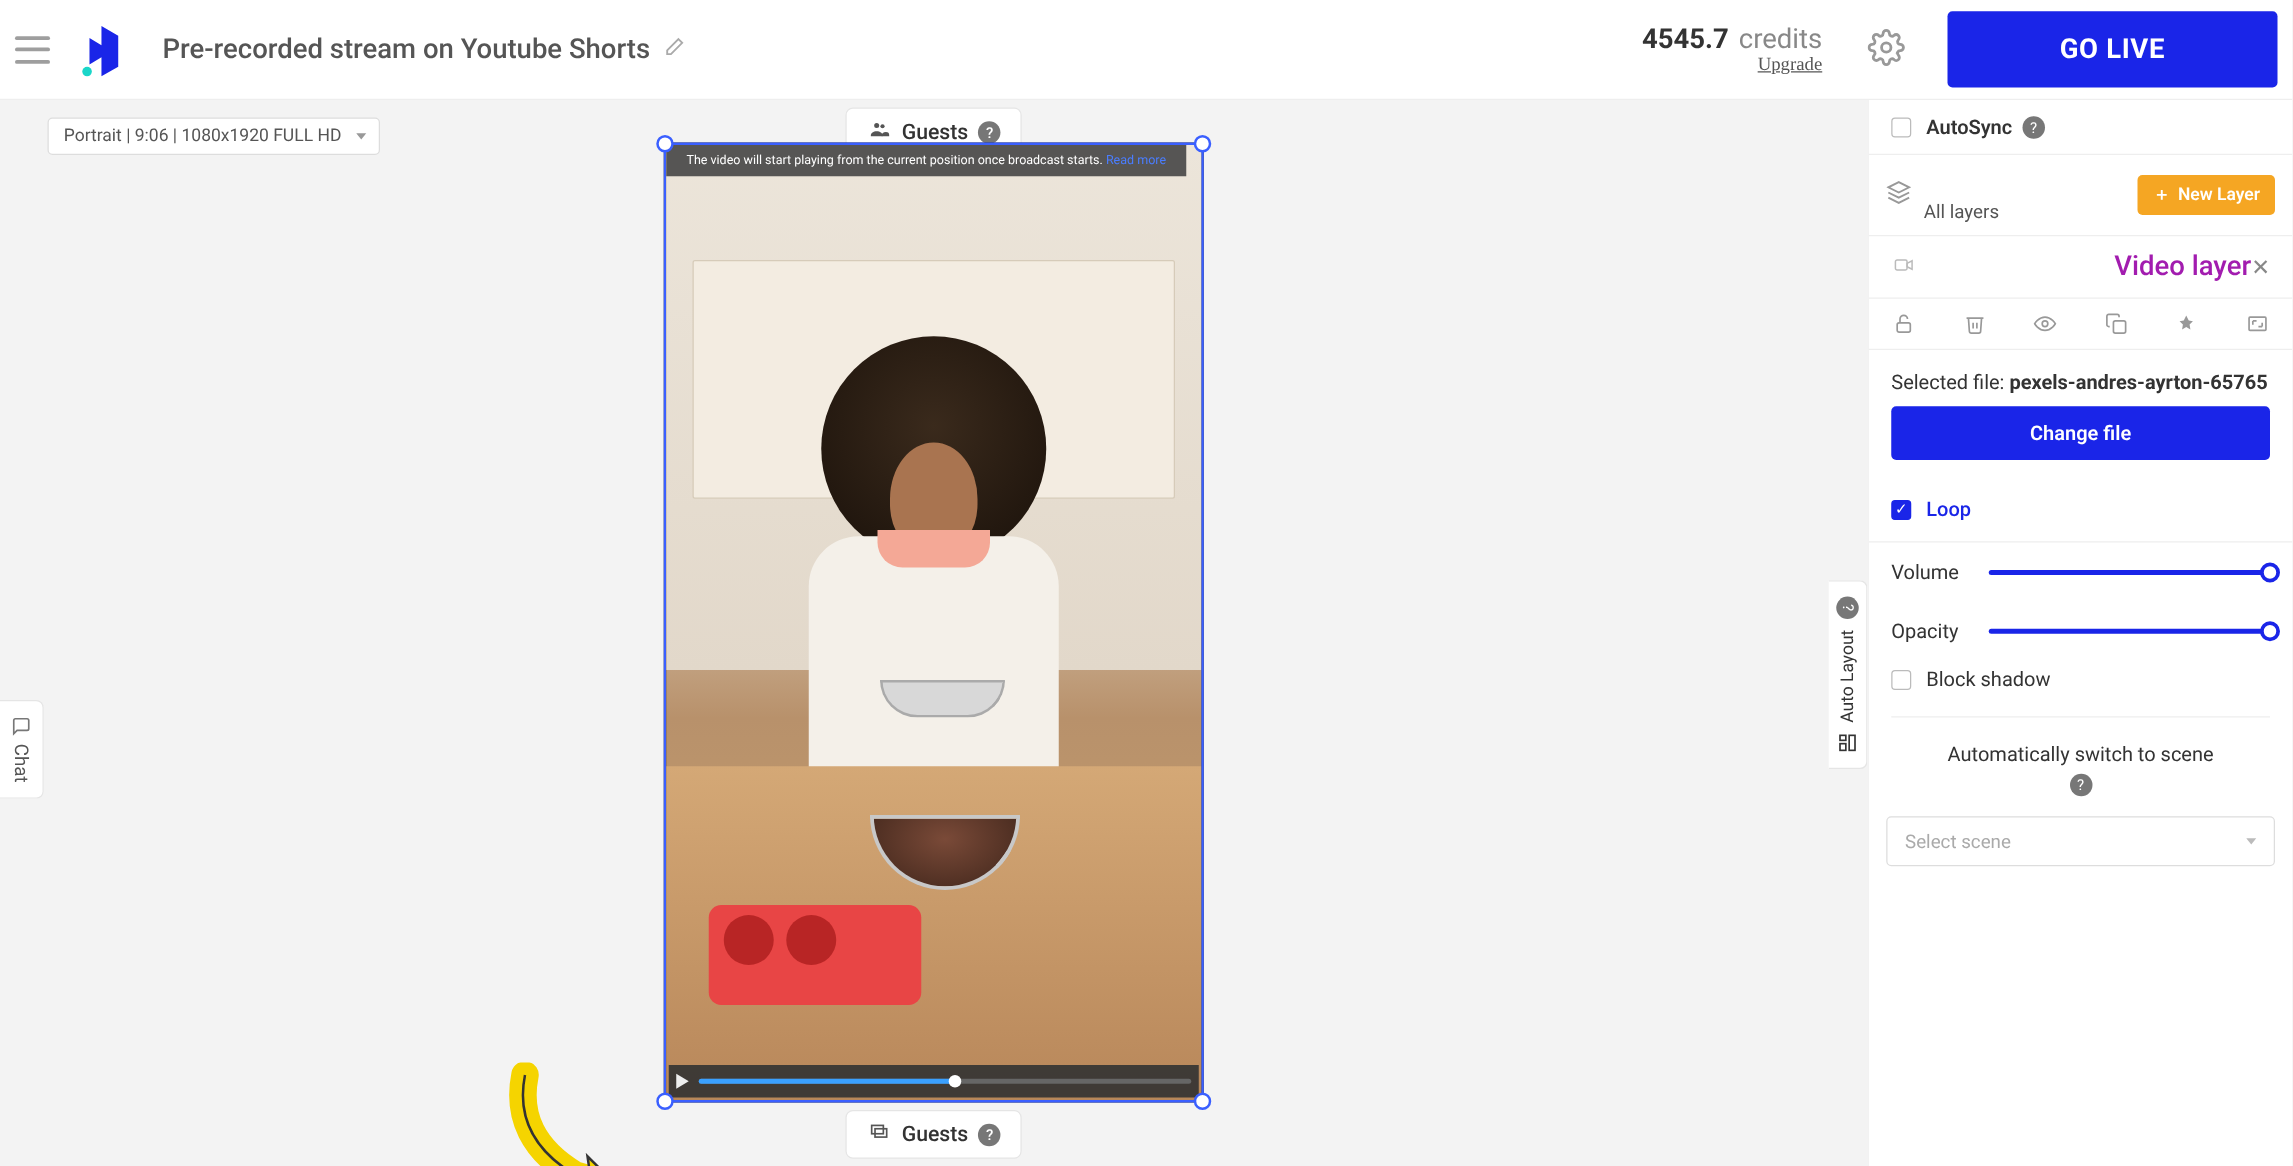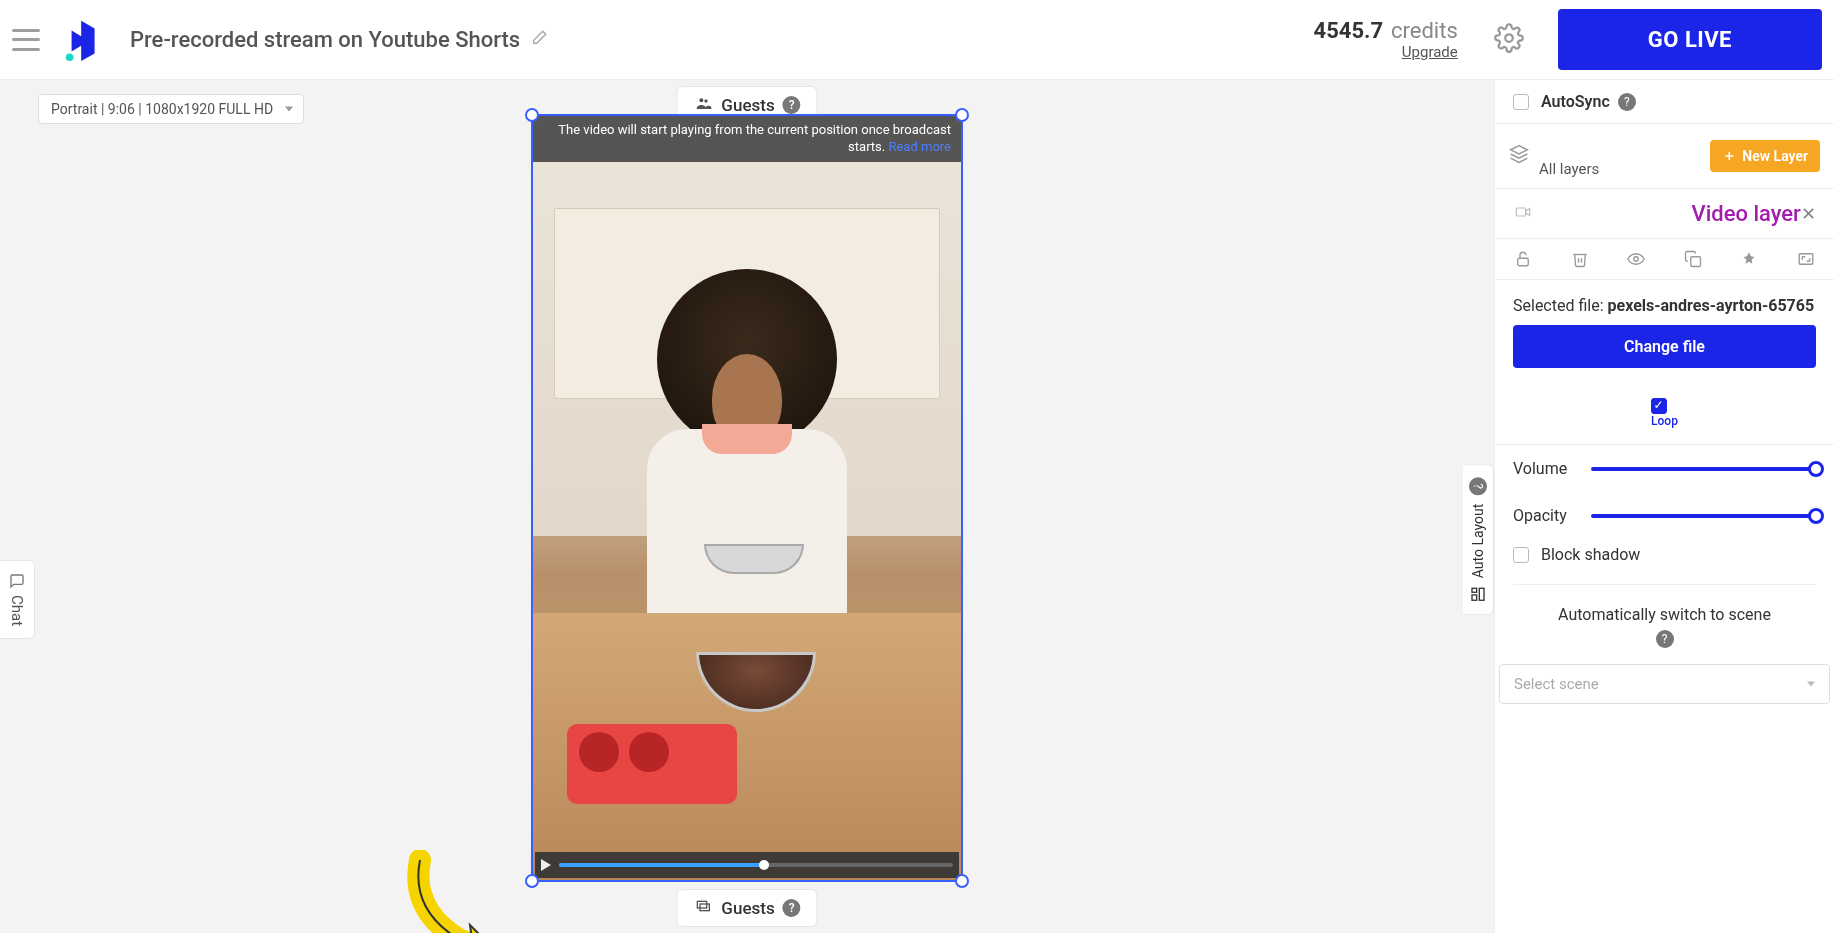--- a/index.html
+++ b/index.html
@@ -11,42 +11,42 @@
 .hamburger span { display: block; height: 3px; background: #9e9e9e; border-radius: 2px; }
 .logo { width: 46px; height: 46px; margin-right: 22px; position: relative; }
 .logo svg { width: 100%; height: 100%; }
 .title { font-size: 22px; color: #555; font-weight: 500; flex: 0 0 auto; margin-right: 10px; }
 .edit-icon { color: #aaa; cursor: pointer; }
 .spacer { flex: 1; }
 .credits { text-align: right; margin-right: 36px; }
 .credits-row { display: flex; align-items: baseline; gap: 8px; justify-content: flex-end; }
 .credits-amount { font-size: 22px; font-weight: 700; color: #333; }
 .credits-label { font-size: 22px; color: #888; font-weight: 400; }
-.credits-upgrade { font-size: 15px; color: #555; text-decoration: underline; cursor: pointer; display: block; text-align: right; }
+.credits-upgrade { font-size: 15px; color: #555; text-decoration: underline; cursor: pointer; display: block; text-align: right; font-family: Liberation Serif, serif; }
 .gear { color: #999; cursor: pointer; margin-right: 34px; }
 .go-live { background: #1a25e8; color: #fff; border: none; font-size: 22px; font-weight: 700; padding: 18px 90px; border-radius: 4px; cursor: pointer; letter-spacing: 0.5px; }
 
 
 .canvas-area { position: absolute; top: 80px; left: 0; right: 340px; bottom: 0; }
 .format-selector { position: absolute; top: 14px; left: 38px; background: #fff; border: 1px solid #ddd; border-radius: 4px; padding: 6px 30px 6px 12px; font-size: 14px; color: #555; cursor: pointer; }
 .format-selector::after { content: ""; position: absolute; right: 10px; top: 50%; transform: translateY(-50%); border-left: 4px solid transparent; border-right: 4px solid transparent; border-top: 5px solid #999; }
 
 .guests-tab { position: absolute; top: 6px; left: 50%; transform: translateX(-50%); background: #fff; border: 1px solid #e5e5e5; border-radius: 6px; padding: 8px 16px; display: flex; align-items: center; gap: 8px; font-size: 17px; color: #333; cursor: pointer; font-weight: 500; }
 .help-circle { width: 18px; height: 18px; border-radius: 50%; background: #777; color: #fff; font-size: 12px; display: inline-flex; align-items: center; justify-content: center; }
 
 .scenes-tab { position: absolute; bottom: 6px; left: 50%; transform: translateX(-50%); background: #fff; border: 1px solid #e5e5e5; border-radius: 6px; padding: 8px 16px; display: flex; align-items: center; gap: 8px; font-size: 17px; color: #333; cursor: pointer; font-weight: 500; }
 
 
 .video-frame { position: absolute; top: 34px; left: 50%; transform: translateX(-50%); width: 432px; height: 768px; border: 2px solid #3a5fff; background: #222; }
 .video-frame .handle { width: 14px; height: 14px; border: 2px solid #3a5fff; background: #fff; border-radius: 50%; position: absolute; }
 .handle.tl { top: -8px; left: -8px; }
 .handle.tr { top: -8px; right: -8px; }
 .handle.bl { bottom: -8px; left: -8px; }
 .handle.br { bottom: -8px; right: -8px; }
-.video-banner { position: absolute; top: 0; left: 0; right: 0; background: rgba(60,60,60,0.85); color: #fff; font-size: 13px; text-align: right; padding: 6px 10px; line-height: 1.3; }
+.video-banner { position: absolute; top: 0; left: 0; right: 12px; background: rgba(60,60,60,0.85); color: #fff; font-size: 10px; text-align: center; padding: 6px 10px; line-height: 1.3; }
 .video-banner a { color: #4a7dff; text-decoration: none; }
 .video-content { width: 100%; height: 100%; background: linear-gradient(180deg, #e8dfd4 0%, #d9c8b4 40%, #b8916b 60%, #c19a6b 80%, #a67c52 100%); position: relative; overflow: hidden; }
 .kitchen { position:absolute; top:0; left:0; right:0; height:55%; background: linear-gradient(180deg, #ece5da 0%, #e2d8ca 100%);}
 .cabinet { position:absolute; top:12%; left:5%; right:5%; height:25%; background:#f3ece1; border:1px solid #d6cbb9; border-radius:2px;}
 .person { position:absolute; top:20%; left:20%; right:20%; height:55%; }
 .hair { width:180px; height:180px; background: radial-gradient(circle at 50% 40%, #3a2a1c 0%, #1f150d 80%); border-radius:50%; position:absolute; top:0; left:50%; transform:translateX(-50%);}
 .face { width:70px; height:90px; background:#a97450; border-radius:50% 50% 45% 45%; position:absolute; top:85px; left:50%; transform:translateX(-50%);}
 .body { width:200px; height:220px; background:#f4f0e9; border-radius:40px 40px 0 0; position:absolute; top:160px; left:50%; transform:translateX(-50%);}
 .collar { position:absolute; top:155px; left:50%; transform:translateX(-50%); width:90px; height:30px; background:#f4a896; border-radius:0 0 20px 20px;}
 .counter { position:absolute; bottom:0; left:0; right:0; height:35%; background: linear-gradient(180deg, #d4a876 0%, #b8875a 100%);}
@@ -81,28 +81,28 @@
 .new-layer-btn { background: #f5a623; color: #fff; border: none; border-radius: 4px; padding: 7px 12px; font-size: 14px; font-weight: 600; cursor: pointer; display: flex; align-items: center; gap: 6px; }
 .layer-title-row { display: flex; align-items: center; padding: 12px 18px; border-bottom: 1px solid #eee; }
 .cam-icon { color: #bbb; margin-right: 12px; }
 .layer-title { font-size: 22px; color: #a21caf; flex: 1; font-weight: 500; text-align: right; }
 .close-x { color: #888; cursor: pointer; font-size: 18px; }
 .layer-actions { display: flex; justify-content: space-between; padding: 10px 18px; border-bottom: 1px solid #eee; }
 .layer-actions .act { color: #999; cursor: pointer; width: 20px; height: 20px; display: flex; align-items: center; justify-content: center; }
 .file-row { padding: 16px 18px 10px; font-size: 16px; color: #333; white-space: nowrap; overflow: hidden; }
 .file-row b { font-weight: 700; }
 .change-file-btn { margin: 0 18px 18px; background: #1a25e8; color: #fff; border: none; border-radius: 4px; padding: 12px 0; font-size: 16px; font-weight: 600; cursor: pointer; width: calc(100% - 36px); }
-.loop-row { padding: 12px 18px 16px; display: flex; align-items: center; font-size: 12px; color: #1a25e8; font-weight: 500; border-bottom: 1px solid #eee; flex-direction: column;}
+.loop-row { padding: 12px 18px 16px; display: flex; align-items: center; font-size: 16px; color: #1a25e8; font-weight: 500; border-bottom: 1px solid #eee;}
 .slider-row { padding: 14px 18px; display: flex; align-items: center; gap: 14px; font-size: 16px; color: #333; }
 .slider-label { width: 64px; }
 .slider { flex: 1; height: 4px; background: #1a25e8; border-radius: 2px; position: relative; cursor: pointer; }
 .slider-thumb { position: absolute; right: -8px; top: 50%; transform: translateY(-50%); width: 16px; height: 16px; border: 3px solid #1a25e8; background: #fff; border-radius: 50%; }
 .divider { height: 1px; background: #eee; margin: 8px 18px; }
 .auto-scene-row { padding: 12px 18px 8px; font-size: 16px; color: #333; display: flex; align-items: center; gap: 6px; flex-direction: column; }
-.scene-select { margin: 8px 4px 18px; border: 1px solid #ddd; border-radius: 4px; padding: 10px 14px; font-size: 15px; color: #aaa; cursor: pointer; position: relative; }
+.scene-select { margin: 8px 14px 18px; border: 1px solid #ddd; border-radius: 4px; padding: 10px 14px; font-size: 15px; color: #aaa; cursor: pointer; position: relative; }
 .scene-select::after { content: ""; position: absolute; right: 14px; top: 50%; transform: translateY(-50%); border-left: 4px solid transparent; border-right: 4px solid transparent; border-top: 5px solid #bbb; }
 
 
 .auto-layout-tab { position: absolute; right: 340px; top: 540px; background: #fff; border: 1px solid #e5e5e5; border-right: none; border-radius: 6px 0 0 6px; padding: 12px 6px; writing-mode: vertical-rl; text-orientation: mixed; font-size: 14px; color: #333; cursor: pointer; display: flex; align-items: center; gap: 8px; transform: translateY(-50%) rotate(180deg); transform-origin: center; }
 .auto-layout-tab .help-circle { transform: rotate(180deg);}
 </style>
 </head>
 <body>
 
 <div class="header">

